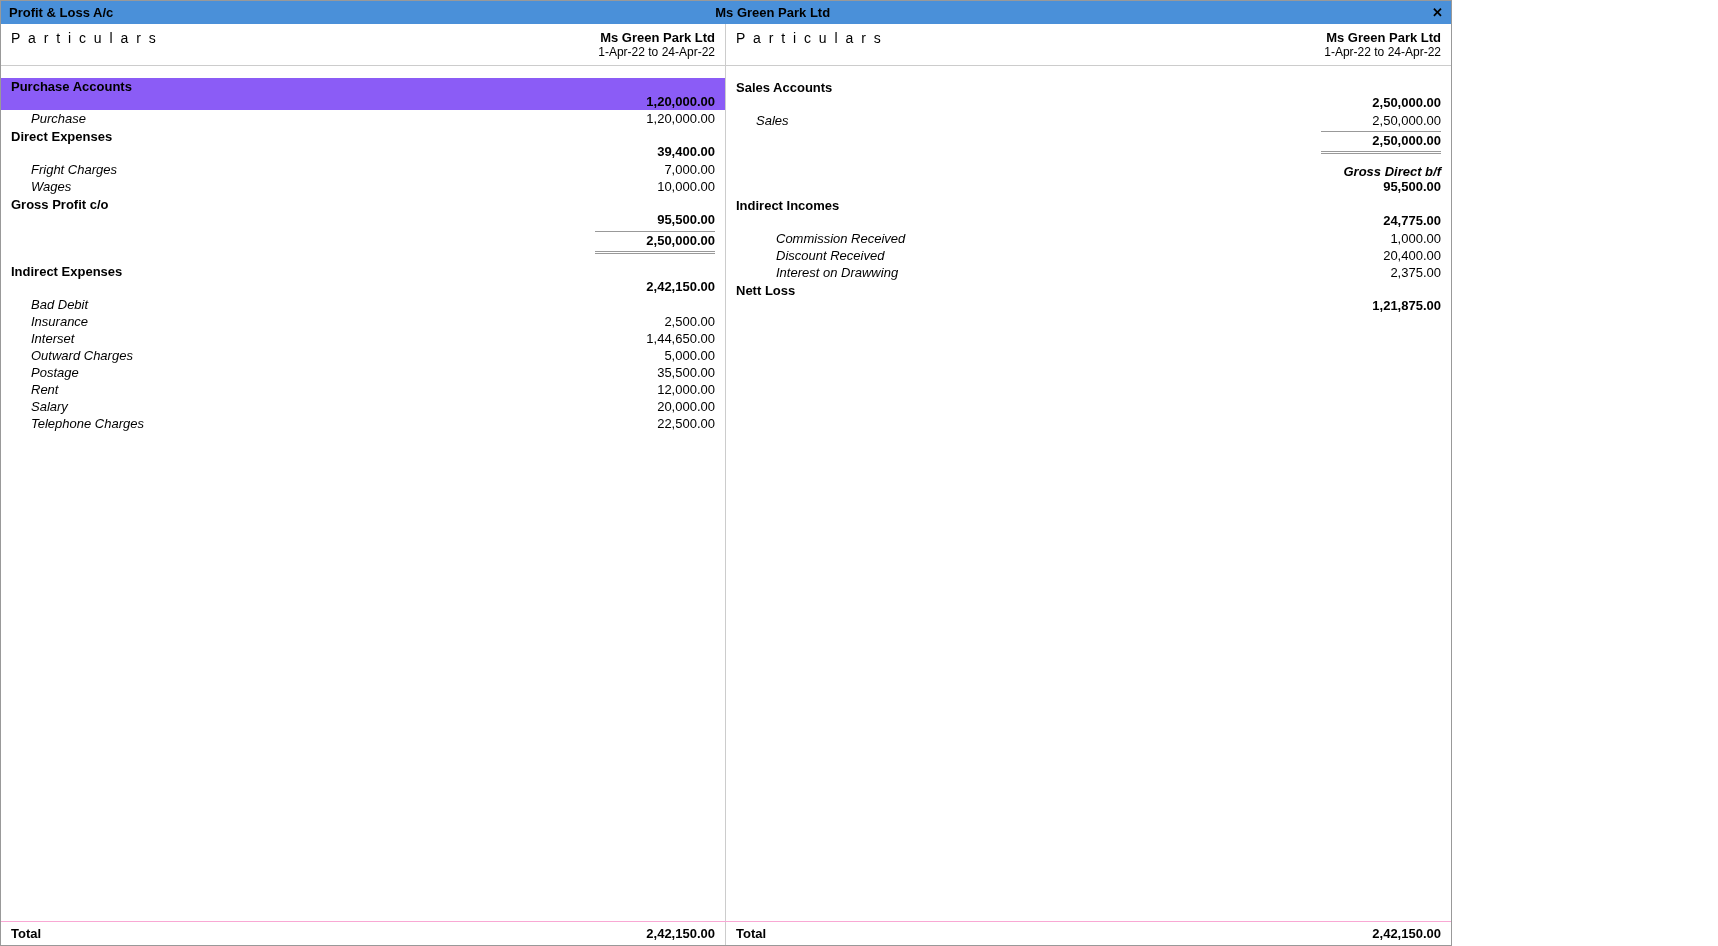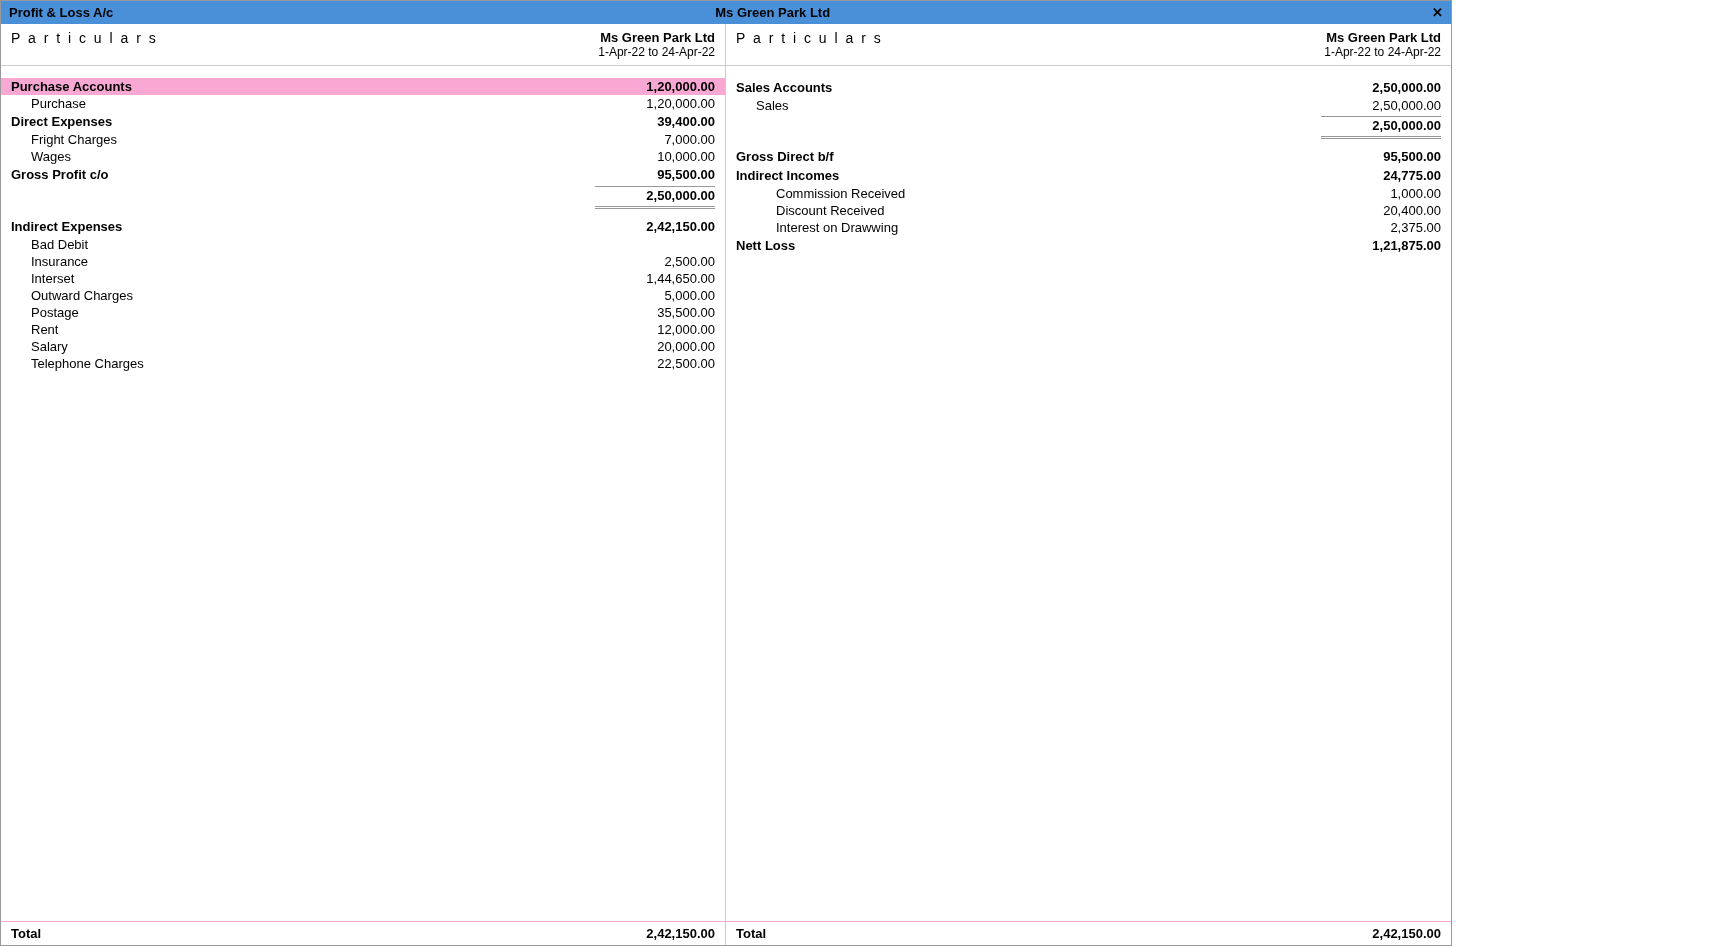--- a/index.html
+++ b/index.html
@@ -87,33 +87,37 @@
     .row {
       display: flex;
       justify-content: space-between;
       padding: 1px 10px;
     }
     .row-group-header {
       display: flex;
       justify-content: space-between;
       padding: 2px 10px;
       font-weight: bold;
+      flex-direction: column;
     }
     .row-highlight {
-      background-color: #f9a8d4;
-      font-weight: bold;
+      background-color: #8b5cf6;
+      font-weight: bold;
+      flex-direction: column;
     }
     .row-indent {
       padding-left: 30px;
     }
     .row-indent2 {
       padding-left: 50px;
       gap: 24px;
     }
     .italic {
+      font-style: italic;
+      text-align: right;
     }
     .value {
       min-width: 120px;
       text-align: right;
     }
     .value-bold {
       min-width: 120px;
       text-align: right;
       font-weight: bold;
     }

